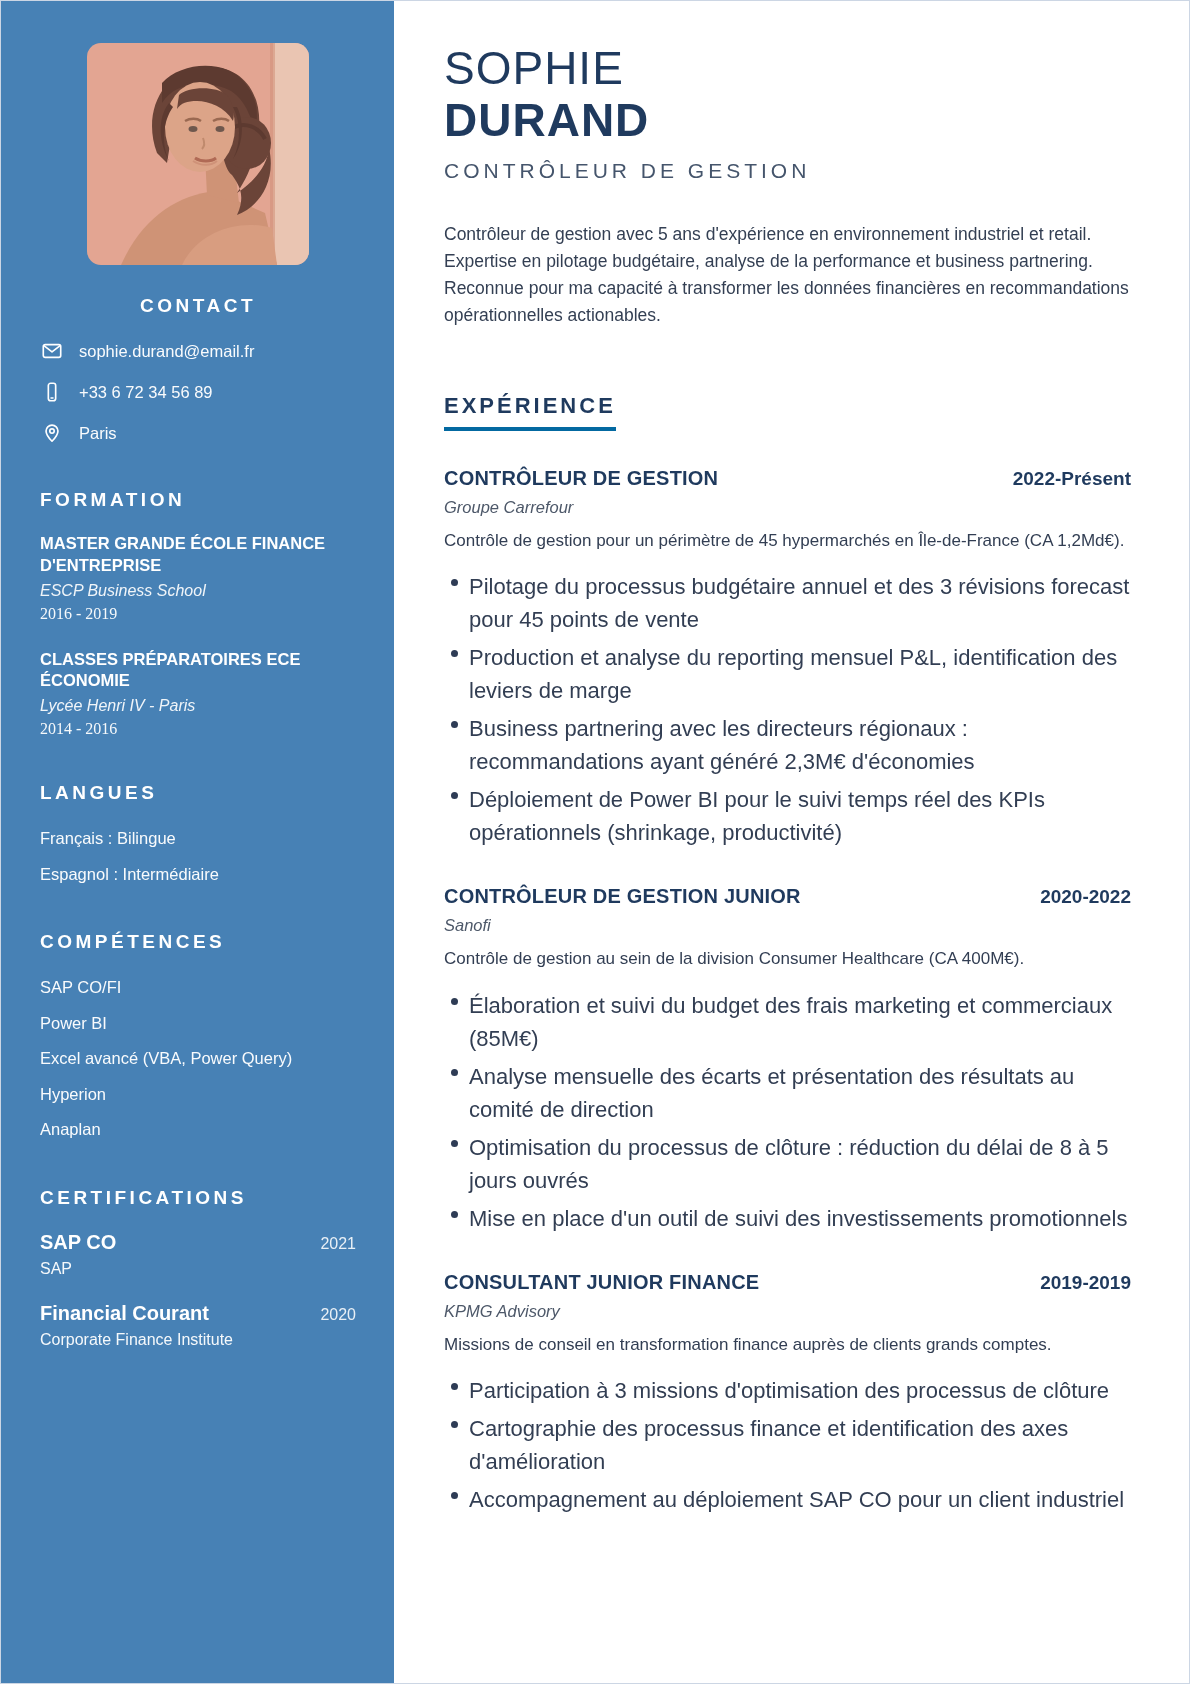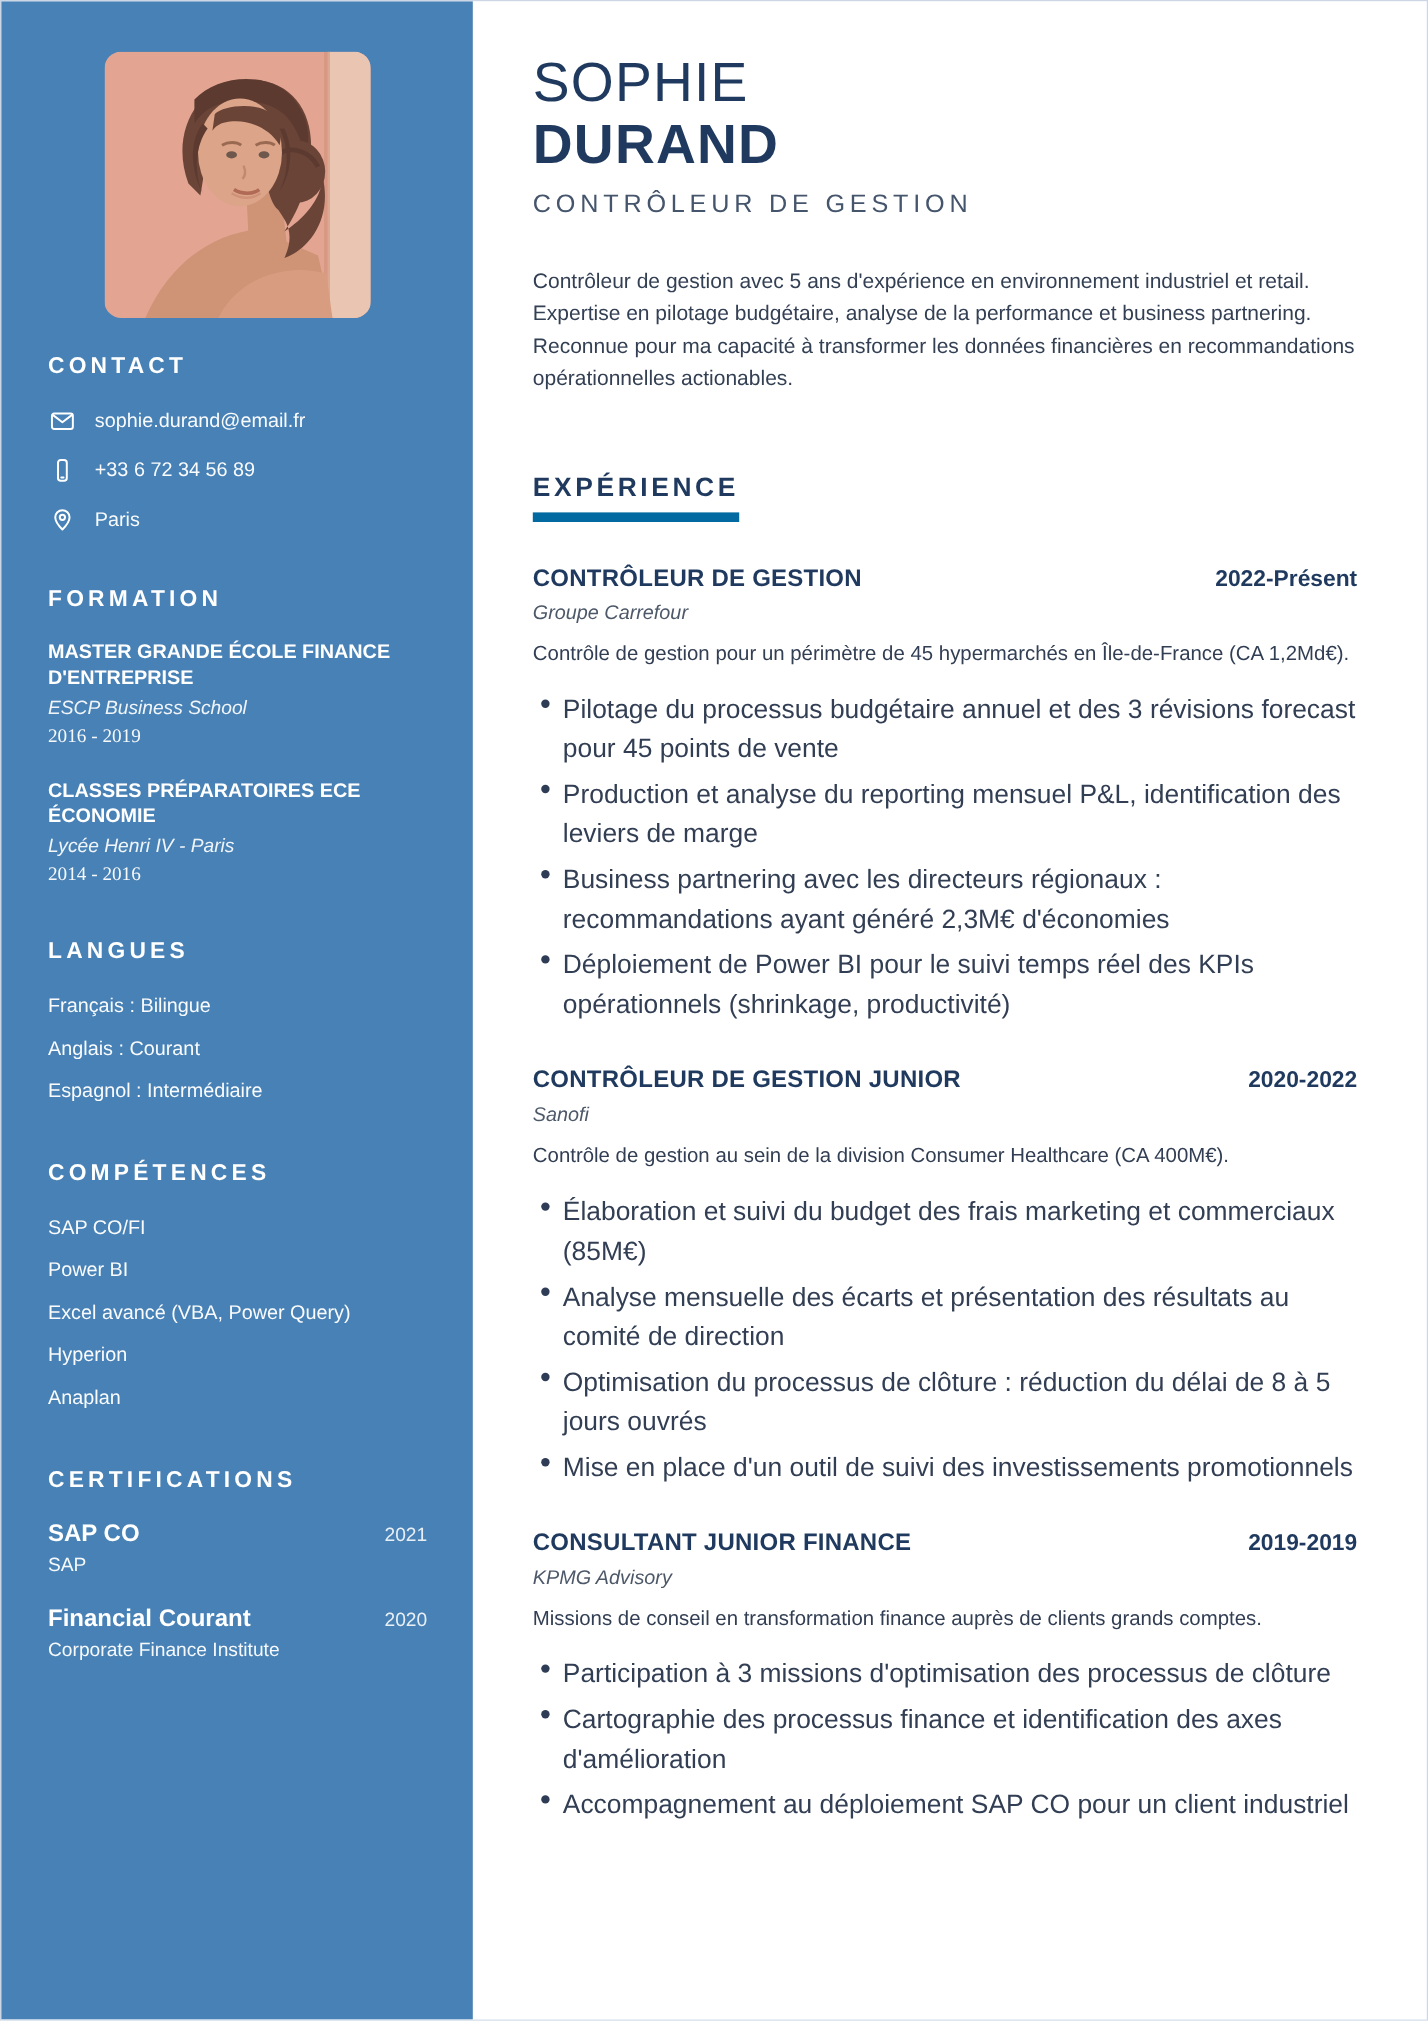--- a/index.html
+++ b/index.html
@@ -4,21 +4,21 @@
 <style>
   html,body{margin:0;padding:0;background:#ffffff;}
   body{font-family:"Liberation Sans","DejaVu Sans",sans-serif;}
   .page{position:relative;width:1188px;height:1682px;border:1px solid #ccd6e4;background:#ffffff;overflow:hidden;}
 
   
   .sidebar{position:absolute;left:0;top:0;width:393px;height:100%;background:#4781b5;color:#ffffff;box-sizing:border-box;padding:42px 38px 30px 39px;}
   .photo{width:222px;height:222px;margin:0 auto;border-radius:14px;overflow:hidden;display:block;}
   .photo svg{display:block;width:100%;height:100%;}
   .side-section{margin-top:44px;}
-  .side-section.first{margin-top:30px;}
+  .side-section.first{margin-top:30px;text-align:center;}
   .side-heading{font-size:19px;font-weight:bold;letter-spacing:3.5px;color:#ffffff;margin:0 0 22px 0;}
   .contact-item{display:flex;align-items:center;margin:0 0 17px 0;font-size:16.5px;color:rgba(255,255,255,0.97);}
   .contact-item .cicon{width:24px;height:24px;margin-right:15px;flex:0 0 24px;display:inline-flex;align-items:center;justify-content:center;}
   .contact-item .cicon svg{width:22px;height:22px;display:block;}
 
   .edu-entry{margin:0 0 26px 0;}
   .edu-degree{font-size:16.5px;font-weight:bold;line-height:1.32;margin:0;color:#ffffff;}
   .edu-school{font-size:16px;font-style:italic;color:rgba(255,255,255,0.92);margin-top:5px;}
   .edu-years{font-size:16px;color:rgba(255,255,255,0.95);margin-top:5px;font-family:Liberation Serif, serif;}
 
@@ -31,21 +31,21 @@
   .cert-org{font-size:16px;color:rgba(255,255,255,0.95);margin-top:6px;}
 
   
   .main{margin-left:393px;box-sizing:border-box;padding:42px 58px 40px 50px;}
   .name{margin:0;line-height:1.13;color:#1f3a5e;font-size:46px;letter-spacing:1px;}
   .name .first{font-weight:400;display:block;}
   .name .last{font-weight:bold;display:block;}
   .subtitle{margin-top:12px;font-size:21px;letter-spacing:4px;color:#45556c;}
   .summary{margin-top:38px;font-size:17.5px;line-height:1.55;color:#333f53;}
 
-  .exp-heading{display:inline-block;margin:46px 0 0 0;font-size:22px;font-weight:bold;letter-spacing:3px;color:#1f3a5e;border-bottom:8px solid #0369a1;padding-bottom:8px;}
+  .exp-heading{display:inline-block;margin:46px 0 0 0;font-size:22px;font-weight:bold;letter-spacing:3px;color:#1f3a5e;border-bottom:4px solid #0369a1;padding-bottom:8px;}
 
   .job{margin-top:36px;}
   .job-head{display:flex;justify-content:space-between;align-items:baseline;}
   .job-title{font-size:20px;font-weight:bold;color:#1f3a5e;letter-spacing:0.2px;}
   .job-period{font-size:19px;font-weight:bold;color:#1f3a5e;white-space:nowrap;}
   .job-company{margin-top:8px;font-size:16.5px;font-style:italic;color:#4d5869;}
   .job-desc{margin-top:11px;font-size:17px;line-height:1.5;color:#323e53;}
   .job ul{list-style:none;margin:10px 0 0 0;padding:0;}
   .job li{position:relative;padding-left:25px;margin:0 0 5px 0;font-size:22px;line-height:1.5;color:#323e53;}
   .job li::before{content:"";position:absolute;left:7px;top:9px;width:7px;height:7px;border-radius:50%;background:#2e3c55;}
@@ -131,21 +131,20 @@
       <div class="edu-entry">
         <h3 class="edu-degree">CLASSES PRÉPARATOIRES ECE ÉCONOMIE</h3>
         <div class="edu-school">Lycée Henri IV - Paris</div>
         <div class="edu-years">2014 - 2016</div>
       </div>
     </section>
 
     <section class="side-section">
       <h2 class="side-heading">LANGUES</h2>
       <p class="plain-line">Français : Bilingue</p>
-      <p class="plain-line">Anglais : Courant</p>
       <p class="plain-line">Espagnol : Intermédiaire</p>
     </section>
 
     <section class="side-section">
       <h2 class="side-heading">COMPÉTENCES</h2>
       <p class="plain-line">SAP CO/FI</p>
       <p class="plain-line">Power BI</p>
       <p class="plain-line">Excel avancé (VBA, Power Query)</p>
       <p class="plain-line">Hyperion</p>
       <p class="plain-line">Anaplan</p>

